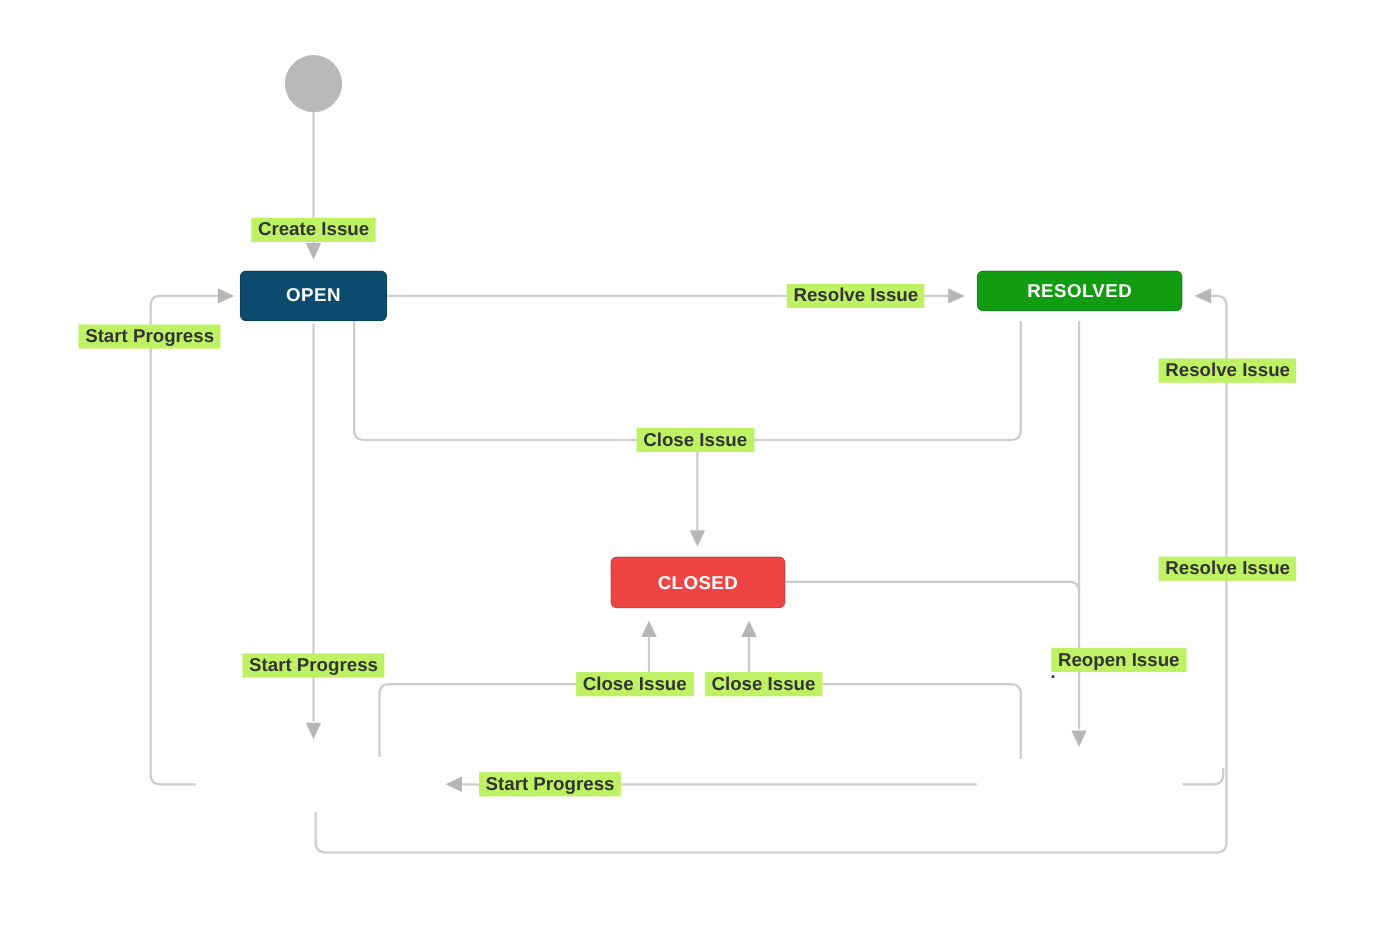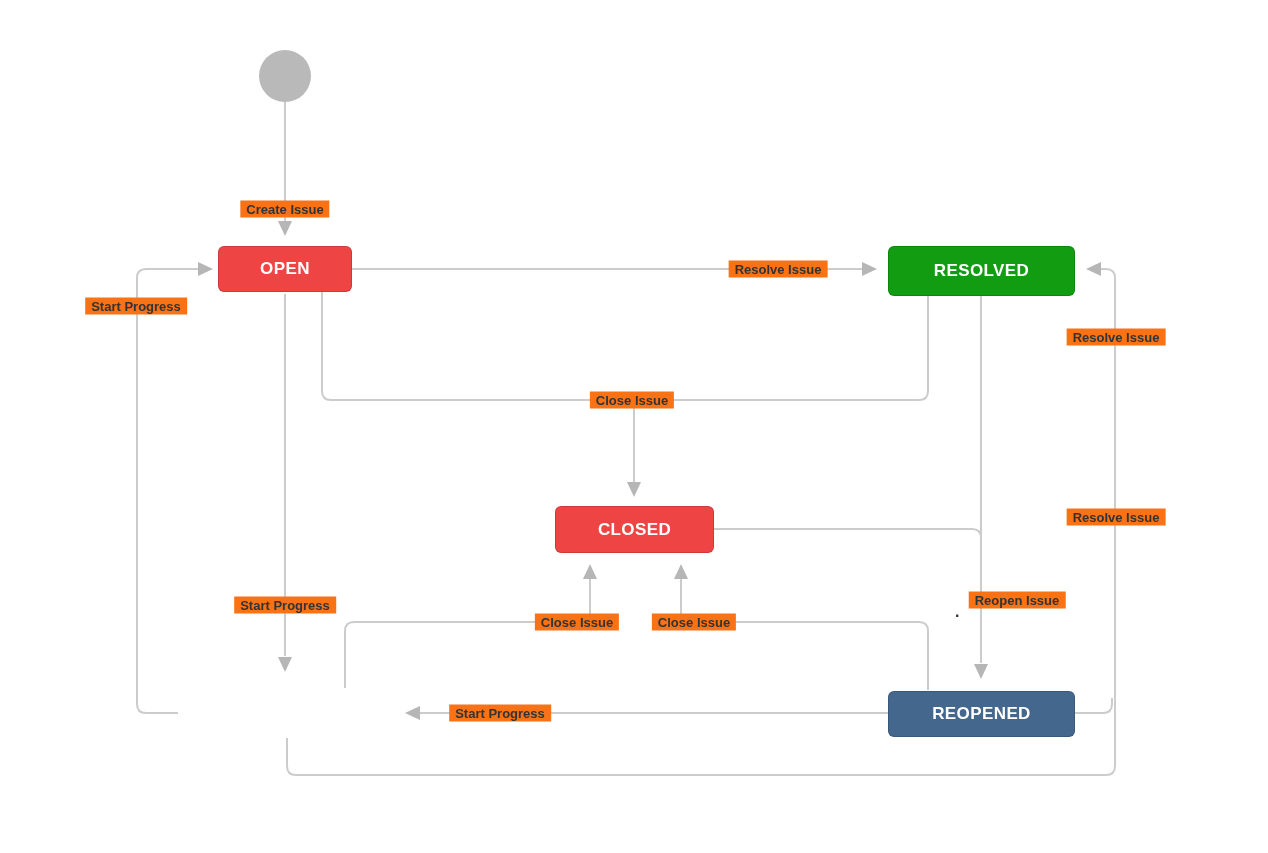--- a/index.html
+++ b/index.html
@@ -4,25 +4,25 @@
 <style>
   html,body{margin:0;padding:0;background:#fff;}
   .canvas{position:relative;width:1268px;height:853px;background:#fff;overflow:hidden;
           font-family:"Liberation Sans",sans-serif;}
   .edges{position:absolute;left:0;top:0;width:1268px;height:853px;}
   .edges path{fill:none;stroke-width:2px;}
   .start-circle{position:absolute;left:259px;top:50px;width:52px;height:52px;border-radius:50%;}
   .node{position:absolute;border-radius:6px;display:flex;align-items:center;justify-content:center;
         font-weight:bold;font-size:17px;letter-spacing:.4px;border:1px solid rgba(0,0,0,.14);
         box-sizing:border-box;z-index:3;}
-  .edge-label{position:absolute;transform:translate(-50%,-50%);background:#f97316;padding:1px 6px;
-        font-weight:bold;font-size:13px;white-space:nowrap;z-index:2;}
+  .edge-label{position:absolute;transform:translate(-50%,-50%);background:#bef264;padding:1px 6px;
+        font-weight:bold;font-size:17px;white-space:nowrap;z-index:2;}
   .dot-artifact{position:absolute;z-index:2;font-weight:bold;font-size:16px;line-height:6px;}
   .n-open{left:218px;top:246px;width:134px;height:46px;}
-  .n-resolved{left:888px;top:246px;width:187px;height:50px;}
+  .n-resolved{left:888px;top:246px;width:187px;height:37px;}
   .n-closed{left:555px;top:506px;width:159px;height:47px;}
   .n-inprogress{left:178px;top:689px;width:215px;height:48px;}
   .n-reopened{left:888px;top:691px;width:187px;height:46px;}
 </style>
 </head>
 <body>
 
 <div class="canvas">
 
   <svg class="edges" viewBox="0 0 1268 853" xmlns="http://www.w3.org/2000/svg">
@@ -50,36 +50,33 @@
       <polygon points="583,579 597,579 590,564"></polygon>
       <polygon points="674,579 688,579 681,564"></polygon>
       <polygon points="420,706 420,720 405,713"></polygon>
       <polygon points="278,657 292,657 285,672"></polygon>
       <polygon points="1101,262 1101,276 1086,269"></polygon>
     </g>
   </svg>
 
   <div class="start-circle" style="background: rgb(185, 185, 185);"></div>
 
-  <div class="node n-open" style="background: #ef4444; color: rgb(255, 255, 255);">
+  <div class="node n-open" style="background: #0c4a6e; color: rgb(255, 255, 255);">
     <span>OPEN</span>
   </div>
 
   <div class="node n-resolved" style="background: rgb(17, 156, 17); color: rgb(255, 255, 255);">
     <span>RESOLVED</span>
   </div>
 
   <div class="node n-closed" style="background: #ef4444; color: rgb(255, 255, 255);">
     <span>CLOSED</span>
   </div>
 
 
-  <div class="node n-reopened" style="background: rgb(68, 103, 141); color: rgb(255, 255, 255);">
-    <span>REOPENED</span>
-  </div>
 
   <div class="edge-label" style="left: 285px; top: 209px; color: rgb(51, 51, 51);">Create Issue</div>
   <div class="edge-label" style="left: 136px; top: 306px; color: rgb(51, 51, 51);">Start Progress</div>
   <div class="edge-label" style="left: 778px; top: 269px; color: rgb(51, 51, 51);">Resolve Issue</div>
   <div class="edge-label" style="left: 1116px; top: 337px; color: rgb(51, 51, 51);">Resolve Issue</div>
   <div class="edge-label" style="left: 1116px; top: 517px; color: rgb(51, 51, 51);">Resolve Issue</div>
   <div class="edge-label" style="left: 632px; top: 400px; color: rgb(51, 51, 51);">Close Issue</div>
   <div class="edge-label" style="left: 577px; top: 622px; color: rgb(51, 51, 51);">Close Issue</div>
   <div class="edge-label" style="left: 694px; top: 622px; color: rgb(51, 51, 51);">Close Issue</div>
   <div class="edge-label" style="left: 981px; top: 600px; color: rgb(51, 51, 51); margin-left: 36px;">Reopen Issue</div>

